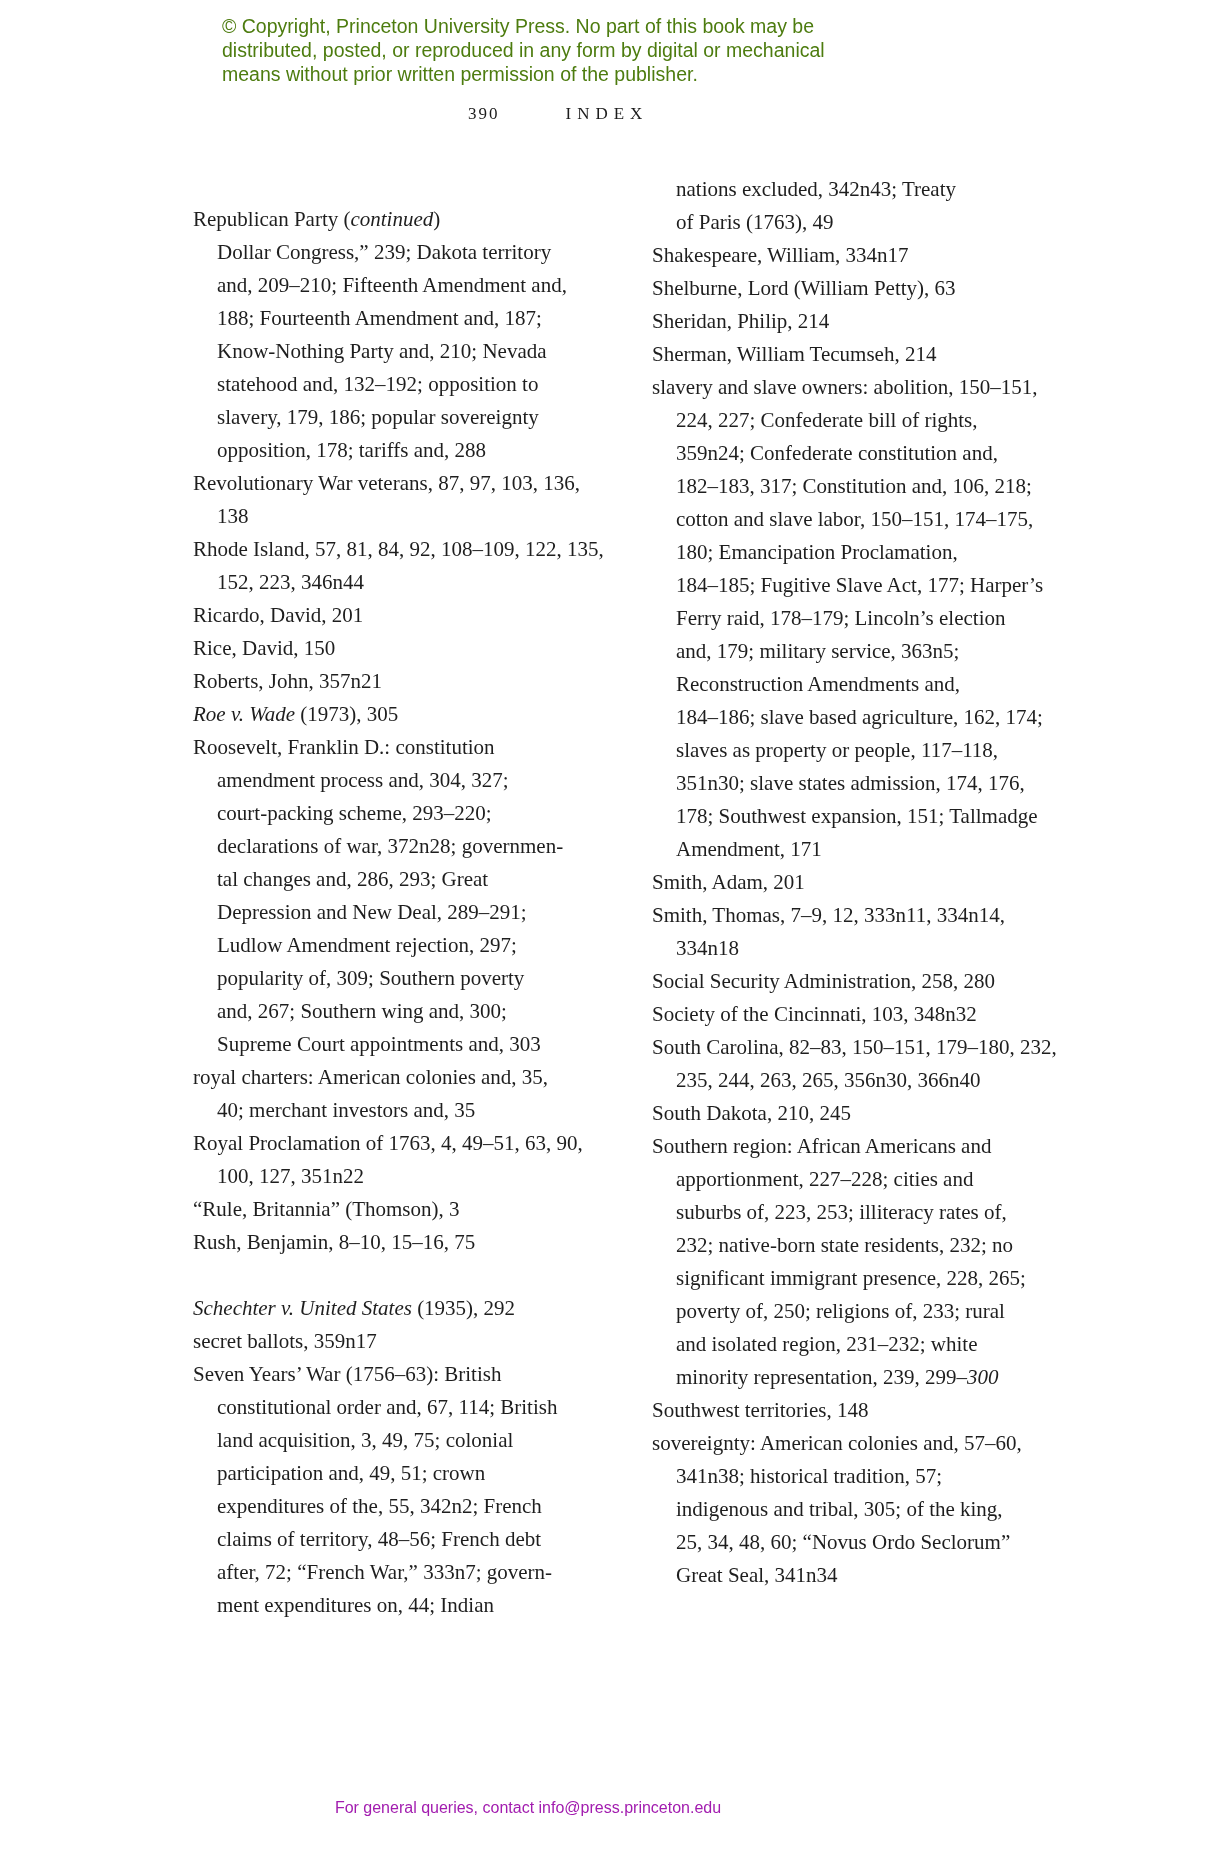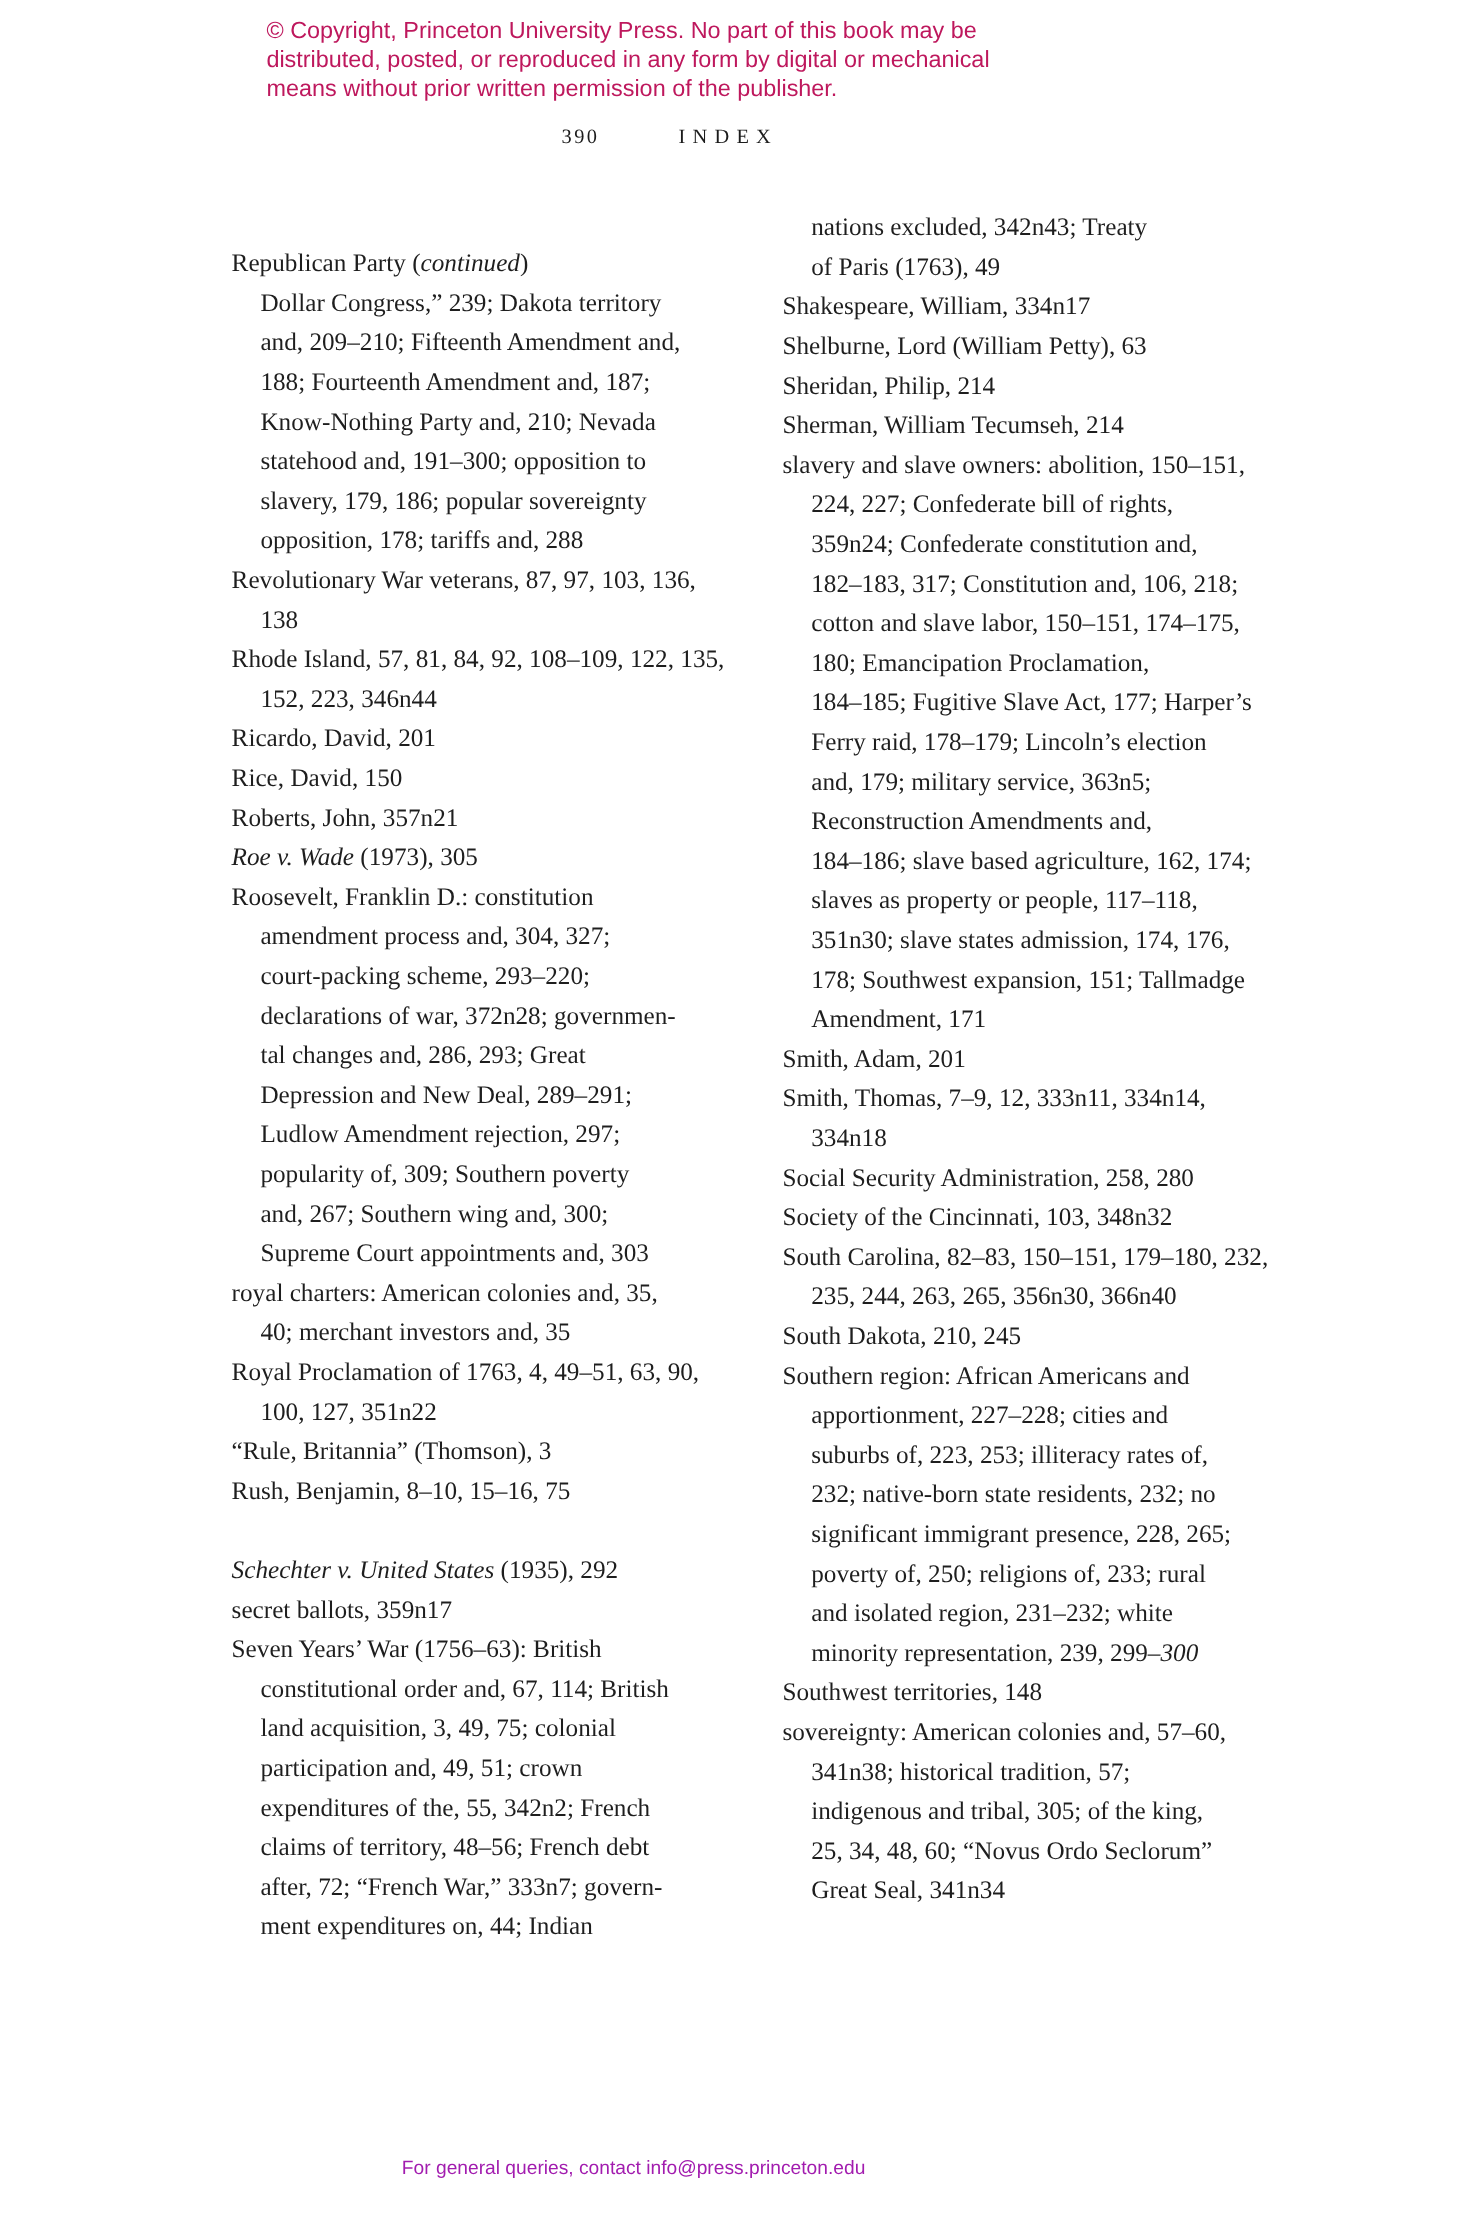--- a/index.html
+++ b/index.html
@@ -13,21 +13,21 @@
     position: relative;
     overflow: hidden;
   }
   .copyright {
     position: absolute;
     left: 222px;
     top: 14px;
     font-family: "Liberation Sans", sans-serif;
     font-size: 19.5px;
     line-height: 24px;
-    color: #be185d;
+    color: #4d7c0f;
   }
   .pagehead {
     position: absolute;
     left: 468px;
     top: 103px;
     font-family: "Liberation Serif", serif;
     font-size: 17px;
     line-height: 22px;
     color: #1c1c1c;
     white-space: nowrap;
@@ -80,21 +80,21 @@
 <div class="pagehead">
   <span class="pagenum">390</span><span class="headtitle">INDEX</span>
 </div>
 
 <div class="col col-left">
     <div class="index-line"><span>Republican Party (</span><i>continued</i><span>)</span></div>
     <div class="index-line ind"><span>Dollar Congress,” 239; Dakota territory</span></div>
     <div class="index-line ind"><span>and, 209–210; Fifteenth Amendment and,</span></div>
     <div class="index-line ind"><span>188; Fourteenth Amendment and, 187;</span></div>
     <div class="index-line ind"><span>Know-Nothing Party and, 210; Nevada</span></div>
-    <div class="index-line ind"><span>statehood and, 191–300; opposition to</span></div>
+    <div class="index-line ind"><span>statehood and, 132–192; opposition to</span></div>
     <div class="index-line ind"><span>slavery, 179, 186; popular sovereignty</span></div>
     <div class="index-line ind"><span>opposition, 178; tariffs and, 288</span></div>
     <div class="index-line"><span>Revolutionary War veterans, 87, 97, 103, 136,</span></div>
     <div class="index-line ind"><span>138</span></div>
     <div class="index-line"><span>Rhode Island, 57, 81, 84, 92, 108–109, 122, 135,</span></div>
     <div class="index-line ind"><span>152, 223, 346n44</span></div>
     <div class="index-line"><span>Ricardo, David, 201</span></div>
     <div class="index-line"><span>Rice, David, 150</span></div>
     <div class="index-line"><span>Roberts, John, 357n21</span></div>
     <div class="index-line"><i>Roe v. Wade</i><span> (1973), 305</span></div>

